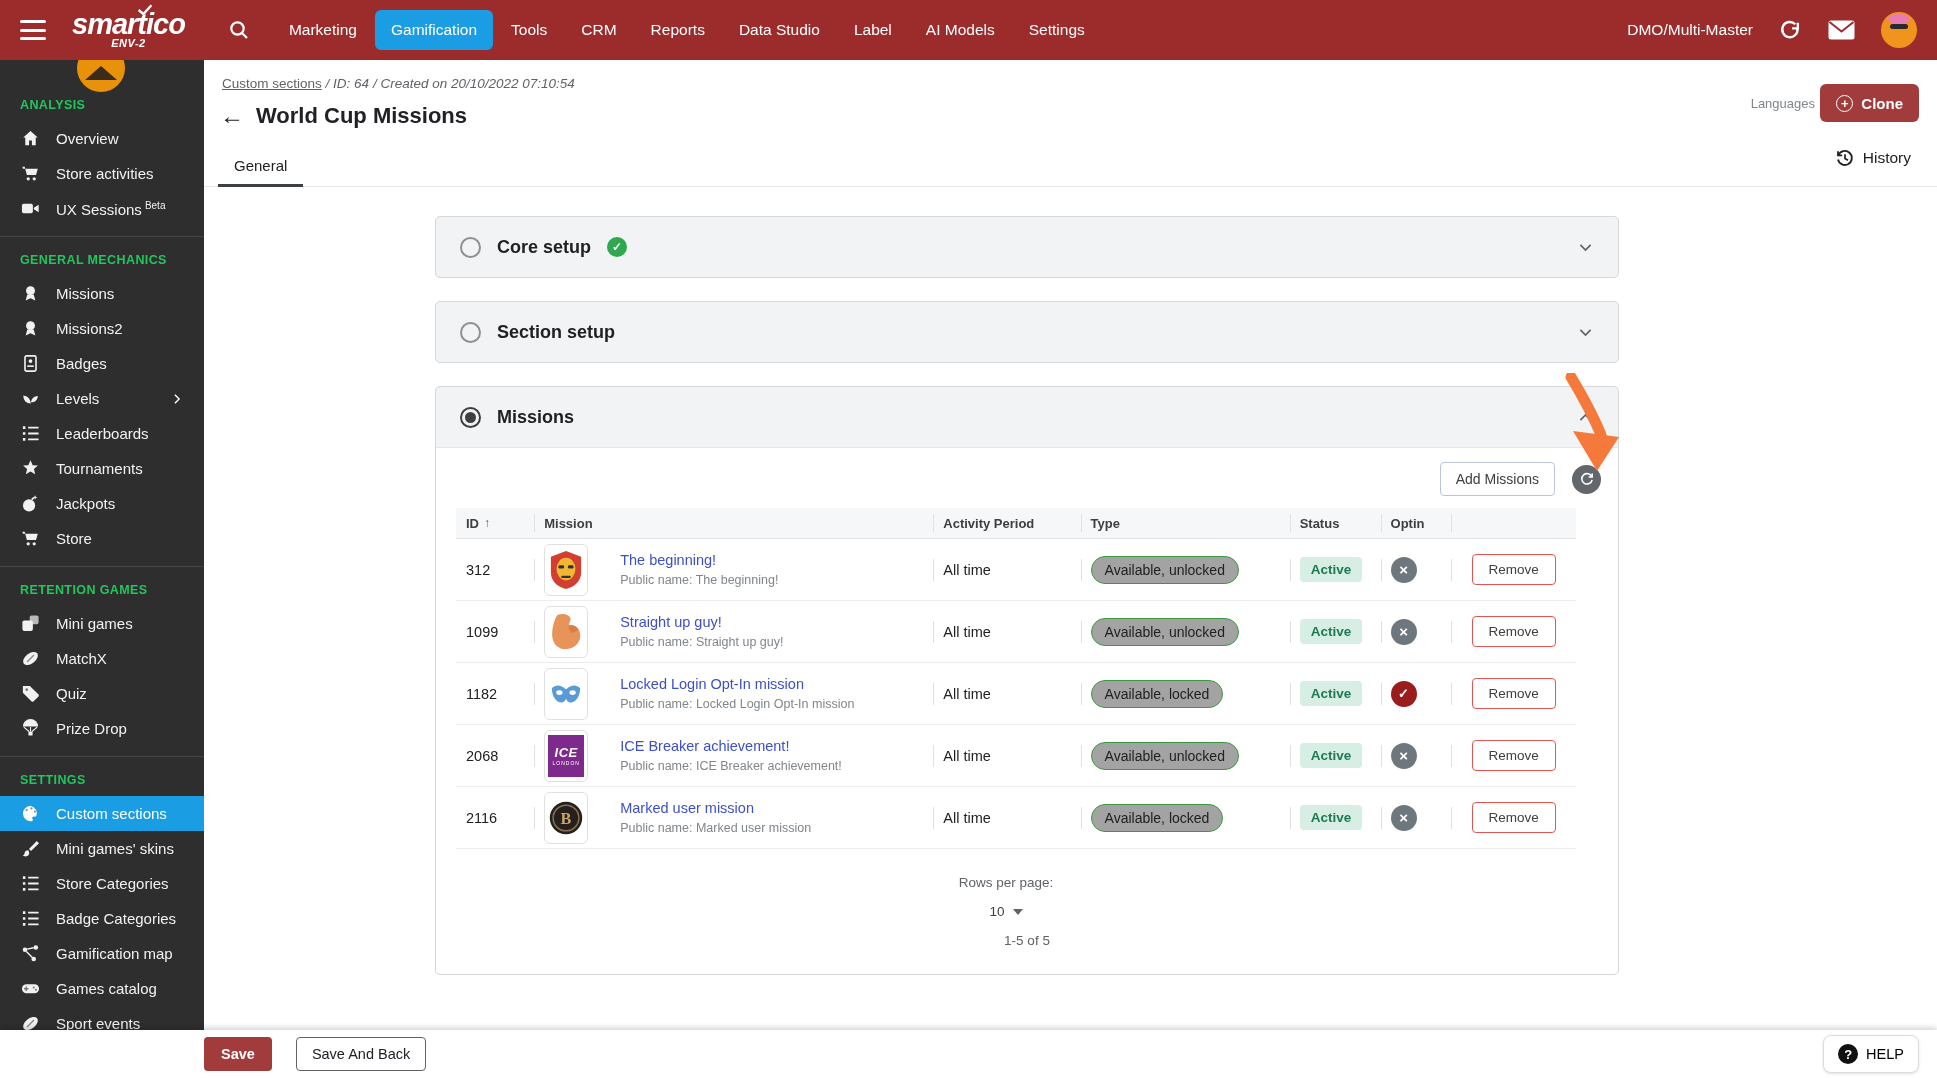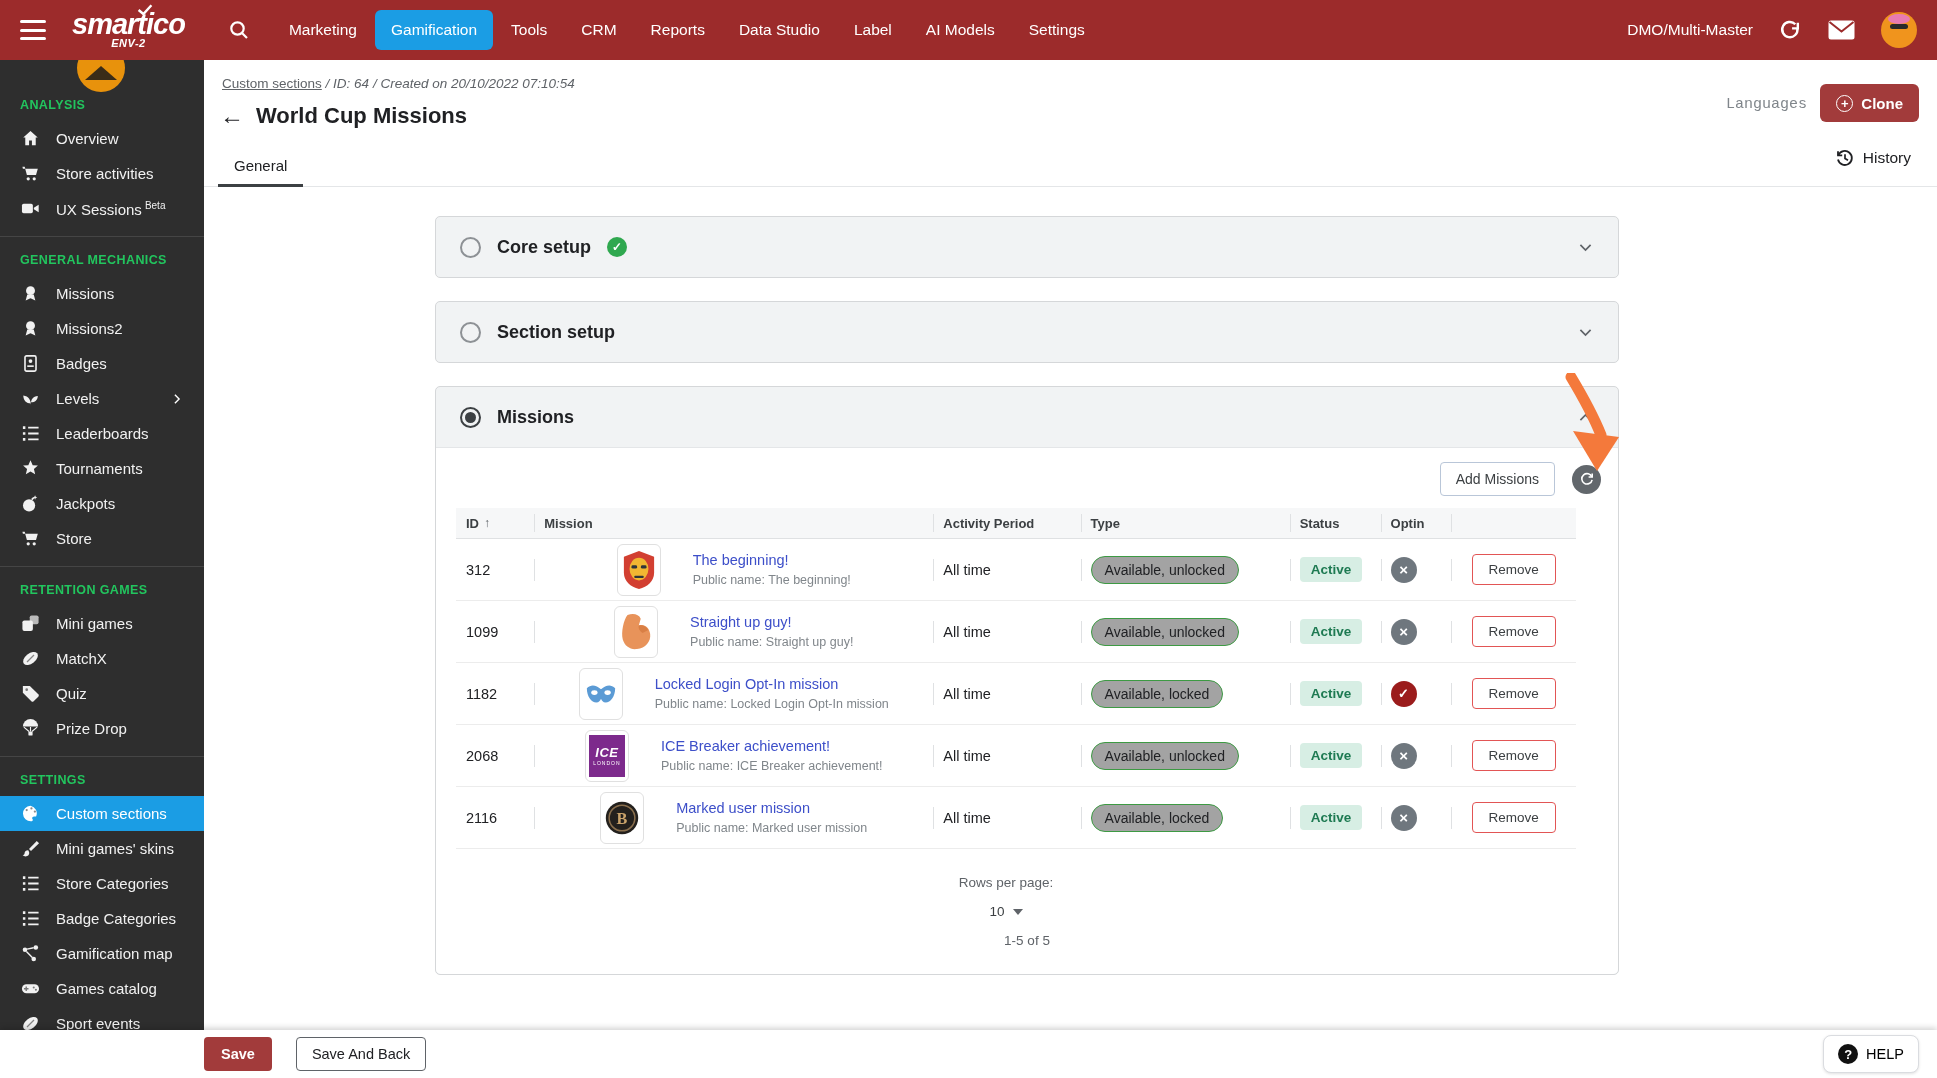--- a/index.html
+++ b/index.html
@@ -42,22 +42,22 @@
   .sb-divider { border-top:1px solid #454545; margin:10px 0 2px; }
 
   
   .main { position:absolute; left:204px; top:60px; right:0; bottom:48px; background:#fff; overflow:hidden; }
   .breadcrumb { margin:16px 0 0 18px; font-size:13.5px; color:#5f6368; }
   .breadcrumb .bc-link { text-decoration:underline; cursor:pointer; }
   .breadcrumb .bc-it { font-style:italic; }
   .page-title-row { display:flex; align-items:center; gap:12px; margin:12px 0 0 16px; }
   .back-arrow { font-size:24px; line-height:20px; cursor:pointer; }
   .page-title { font-size:22px; font-weight:bold; }
-  .actions-languages { position:absolute; top:36px; right:104px; display:flex; align-items:center; gap:16px;
-                       color:#80868b; font-size:15px; cursor:pointer;font-family:Liberation Mono, monospace; }
+  .actions-languages { position:absolute; top:36px; right:104px; display:flex; align-items:center; gap:8px;
+                       color:#80868b; font-size:13px; cursor:pointer; }
   .caret { width:0; height:0; border-left:5px solid transparent; border-right:5px solid transparent; border-top:6px solid #80868b; }
   .clone-btn { position:absolute; top:24px; right:18px; background:#a23b3b; color:#fff; border:none; border-radius:6px;
                height:38px; padding:0 16px; font-size:15px; font-weight:bold; display:flex; align-items:center; gap:8px; cursor:pointer;
                font-family:inherit; }
   .clone-plus { width:17px; height:17px; border:1.6px solid #fff; border-radius:50%; display:flex; align-items:center; justify-content:center;
                 font-size:13px; font-weight:bold; line-height:1; }
   .tabbar { margin-top:16px; border-bottom:1px solid #e4e6e8; display:flex; padding-left:14px; position:relative; height:42px; }
   .tab { font-size:15px; font-weight:500; padding:12px 16px; position:relative; cursor:pointer; }
   .tab.active::after { content:""; position:absolute; left:0; right:0; bottom:-1px; height:3px; background:#3c4043; }
   .history-btn { position:absolute; top:88px; right:26px; display:flex; align-items:center; gap:8px; font-size:15.5px; font-weight:500; cursor:pointer; }
@@ -84,21 +84,21 @@
 
   
   .mtable { margin:0 42px 0 20px; }
   .trow { display:flex; align-items:center; }
   .thead { background:#f6f7f8; border-bottom:1px solid #dfe1e3; height:31px; font-size:13px; font-weight:bold; color:#3c4043; }
   .tbody-row { height:62px; border-bottom:1px solid #ececec; font-size:14.5px; }
   .cell { padding:0 10px; position:relative; display:flex; align-items:center; }
   .cell.divided::before { content:""; position:absolute; left:0; top:50%; transform:translateY(-50%); width:1px; height:22px; background:#dfe1e3; }
   .thead .cell.divided::before { height:18px; }
   .sort-arrow { font-size:12px; margin-left:5px; color:#5f6368; }
-  .mission-cell { gap:32px;justify-content:center; }
+  .mission-cell { gap:32px; }
   .mission-iconbox { width:44px; height:52px; border:1px solid #e0e0e0; border-radius:6px; background:#fff;
                      display:flex; align-items:center; justify-content:center; flex:none; overflow:hidden; }
   .mission-link { color:#3d4fc9; font-weight:500; font-size:14.5px; cursor:pointer; }
   .mission-public { color:#80868b; font-size:12.5px; margin-top:5px; }
   .type-chip { border:1.5px solid #3d9a43; background:#a3a3a3; border-radius:16px; padding:5px 13px; font-size:14px; font-weight:400; color:#202124; white-space:nowrap; }
   .status-chip { background:#d7eee4; color:#1e7a52; border-radius:4px; padding:5px 11px; font-size:13.5px; font-weight:600; }
   .optin-circle { width:26px; height:26px; border-radius:50%; background:#6f777e; color:#fff; display:flex; align-items:center; justify-content:center;
                   font-size:15px; font-weight:bold; line-height:1; }
   .optin-circle.yes { background:#9b1c1c; font-size:13px; }
   .remove-btn { background:#fff; border:1px solid #e25555; border-radius:4px; padding:7px 16px; font-size:13.5px; color:#3c4043; cursor:pointer; font-family:inherit; }

